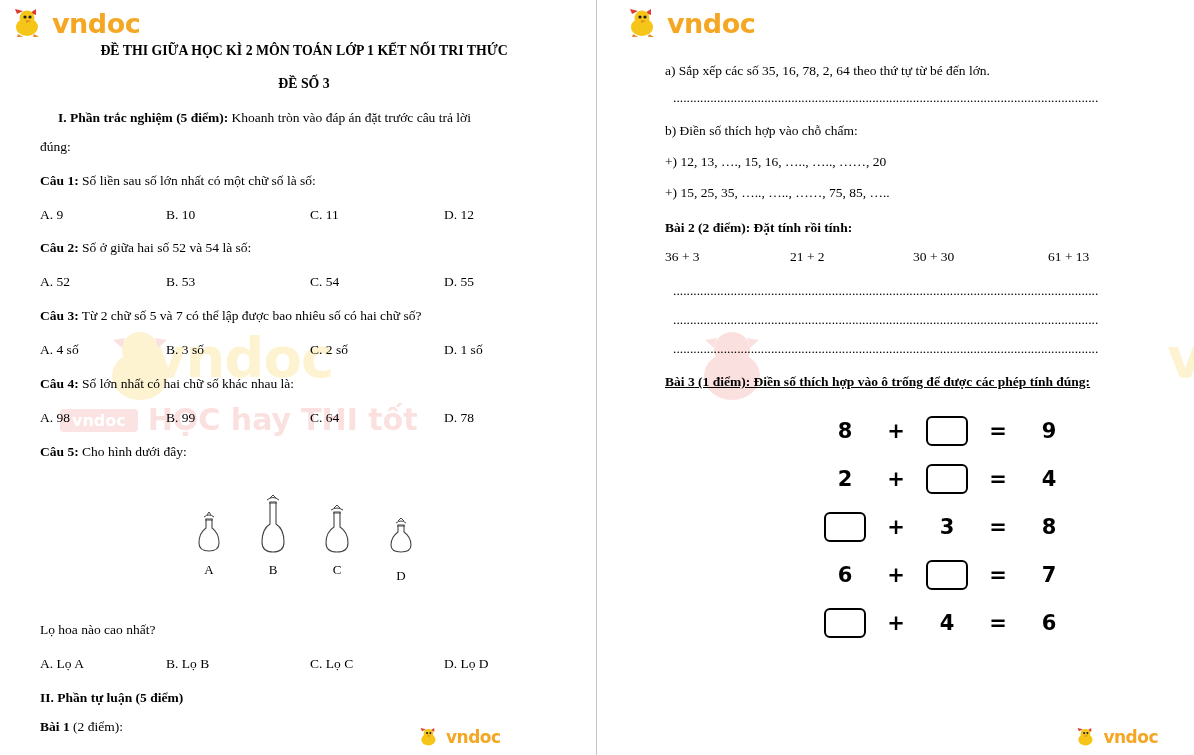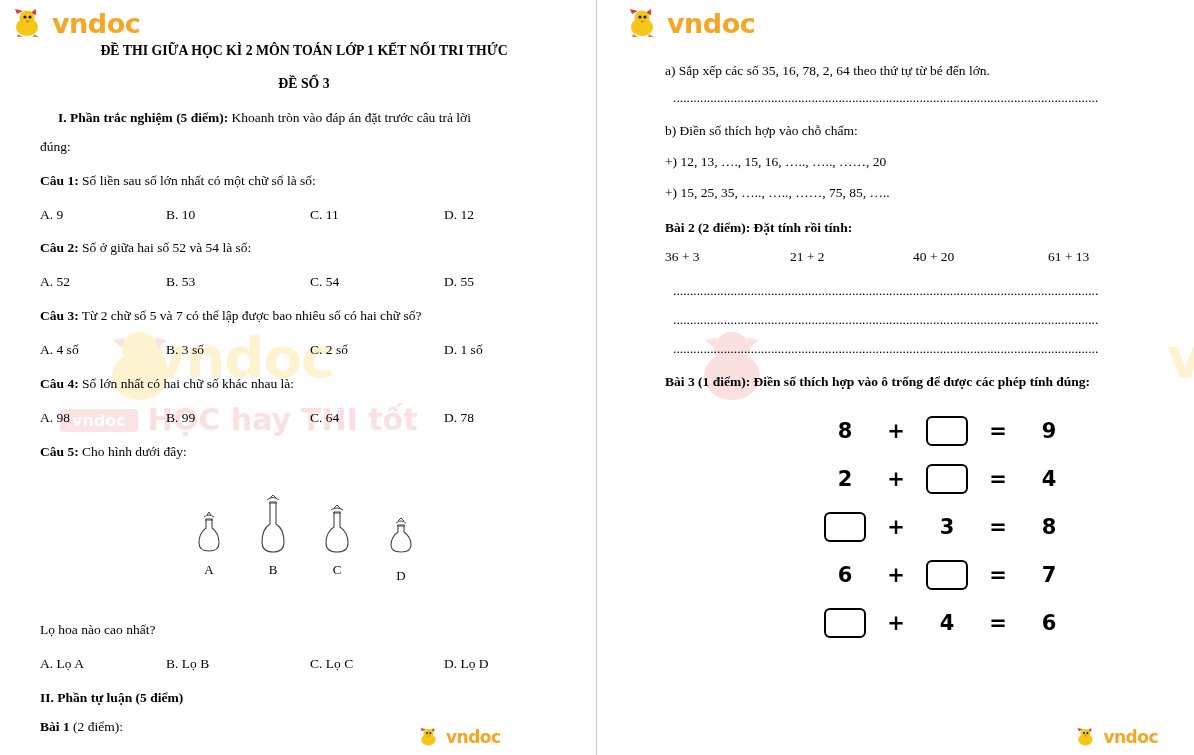--- a/index.html
+++ b/index.html
@@ -377,29 +377,29 @@
       <p class="para" style="margin-top:10px;">+) 12, 13, …., 15, 16, ….., ….., ……, 20</p>
       <p class="para" style="margin-top:10px;">+) 15, 25, 35, ….., ….., ……, 75, 85, …..</p>
 
       <p class="para" style="margin-top:14px;">
         <span class="b">Bài 2</span><span class="b"> (2 điểm): Đặt tính rồi tính:</span>
       </p>
 
       <div class="ops-row">
         <span class="op1">36 + 3</span>
         <span class="op2">21 + 2</span>
-        <span class="op3">40 + 20</span>
+        <span class="op3">30 + 30</span>
         <span>61 + 13</span>
       </div>
 
       <p class="para dots dotline" style="margin-top:14px;padding-left:8px;">..............................................................................................................................</p>
       <p class="para dots dotline" style="margin-top:8px;padding-left:8px;">..............................................................................................................................</p>
       <p class="para dots dotline" style="margin-top:8px;padding-left:8px;">..............................................................................................................................</p>
 
-      <p class="para" style="margin-top:12px;">
+      <p class="para" style="margin-top:12px;text-decoration:underline;">
         <span class="b">Bài 3</span><span class="b"> (1 điểm): Điền số thích hợp vào ô trống để được các phép tính đúng:</span>
       </p>
 
       <div class="eqs">
         <div class="eq eq-a">
           <span class="cell">8</span>
           <span class="op">+</span>
           <span class="cell">
               <span class="box"></span>
             </span>

